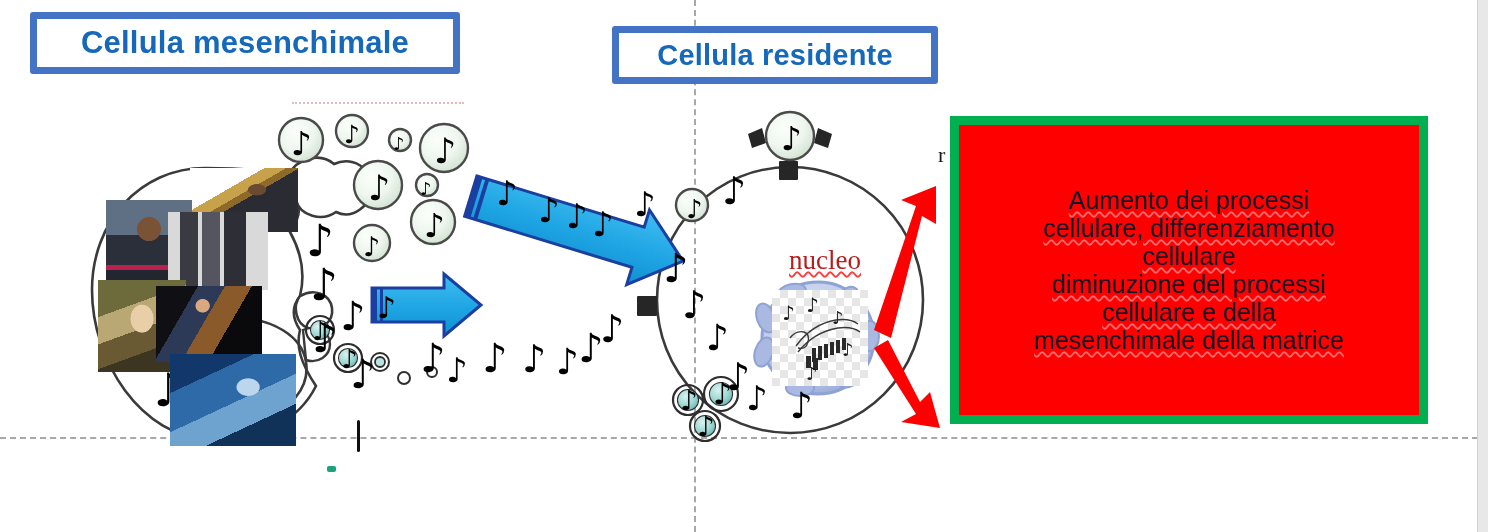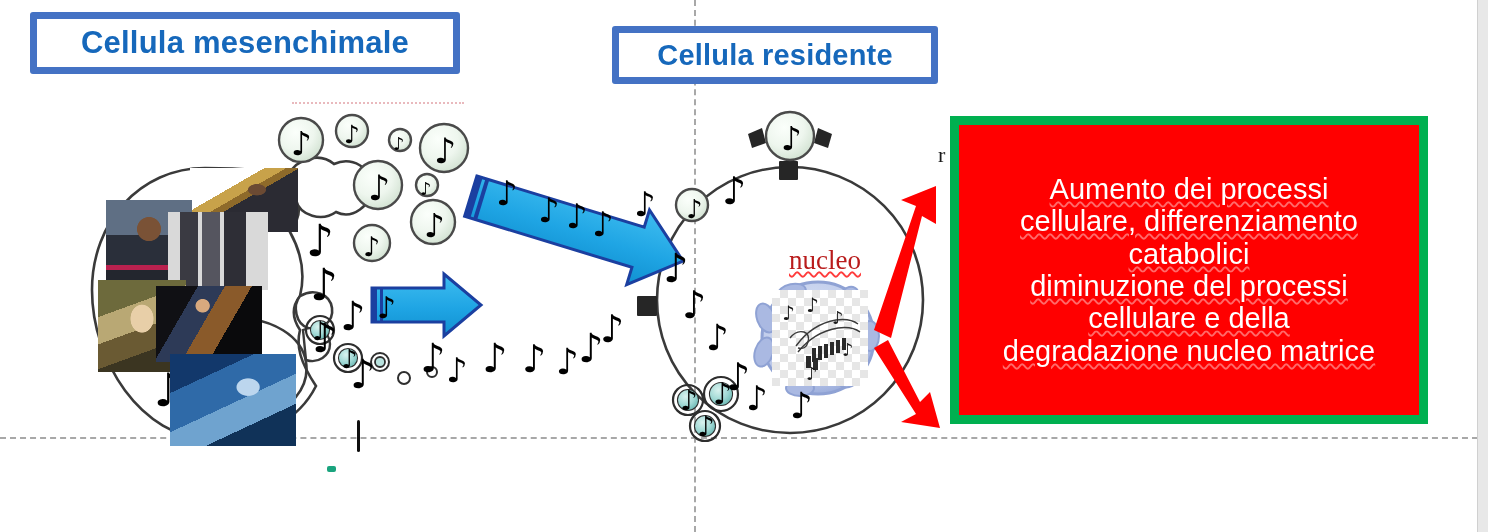--- a/index.html
+++ b/index.html
@@ -14,21 +14,21 @@
   .right-strip2{position:absolute;top:0;right:10px;width:1px;height:532px;background:#d0d0d0;}
 
   
   .label-box{position:absolute;background:#ffffff;border:7px solid #4472c4;border-radius:3px;
              display:flex;align-items:center;justify-content:center;box-sizing:border-box;}
   .label-box span{color:#1668bb;font-weight:bold;letter-spacing:.2px;white-space:nowrap;}
 
   
   .callout{position:absolute;background:#ff0000;border:9px solid #00b050;box-sizing:border-box;
            display:flex;align-items:center;justify-content:center;padding:4px 10px;}
-  .callout p{margin:0;color:#ffffff;text-align:center;font-size:29px;line-height:1.12;font-weight:400;}
+  .callout p{margin:0;color:#0f172a;text-align:center;font-size:25px;line-height:1.12;font-weight:400;}
   .sq{ text-decoration-line: underline; text-decoration-style: wavy;
        text-decoration-color:#ff6a6a; text-decoration-thickness:1.5px; text-underline-offset:2px;}
   .stray-r{position:absolute;color:#1a1a1a;font-size:22px;font-family:"Liberation Serif",serif;}
 
   
   .nucleo{position:absolute;font-family:"Liberation Serif",serif;font-size:27px;color:#b91c1c;}
   .nucleo .sq{text-decoration-color:#ff3b3b;}
 
   
   #art{position:absolute;left:0;top:0;width:1488px;height:532px;}
@@ -327,20 +327,20 @@
   <div class="nucleo" style="left:789px;top:245px;">
     <span class="sq">nucleo</span>
   </div>
 
   <div class="stray-r" style="left:938px;top:142px;">r</div>
 
   <div class="callout" style="left:950px;top:116px;width:478px;height:308px;">
     <p>
       <span class="sq">Aumento dei processi</span><br>
       <span class="sq">cellulare, differenziamento</span><br>
-      <span class="sq">catabolici</span><br>
+      <span class="sq">cellulare</span><br>
       <span class="sq">diminuzione del processi</span><br>
       <span class="sq">cellulare e  della</span><br>
-      <span class="sq">degradazione nucleo matrice</span>
+      <span class="sq">mesenchimale della matrice</span>
     </p>
   </div>
 
 </div>
 
 </body></html>

